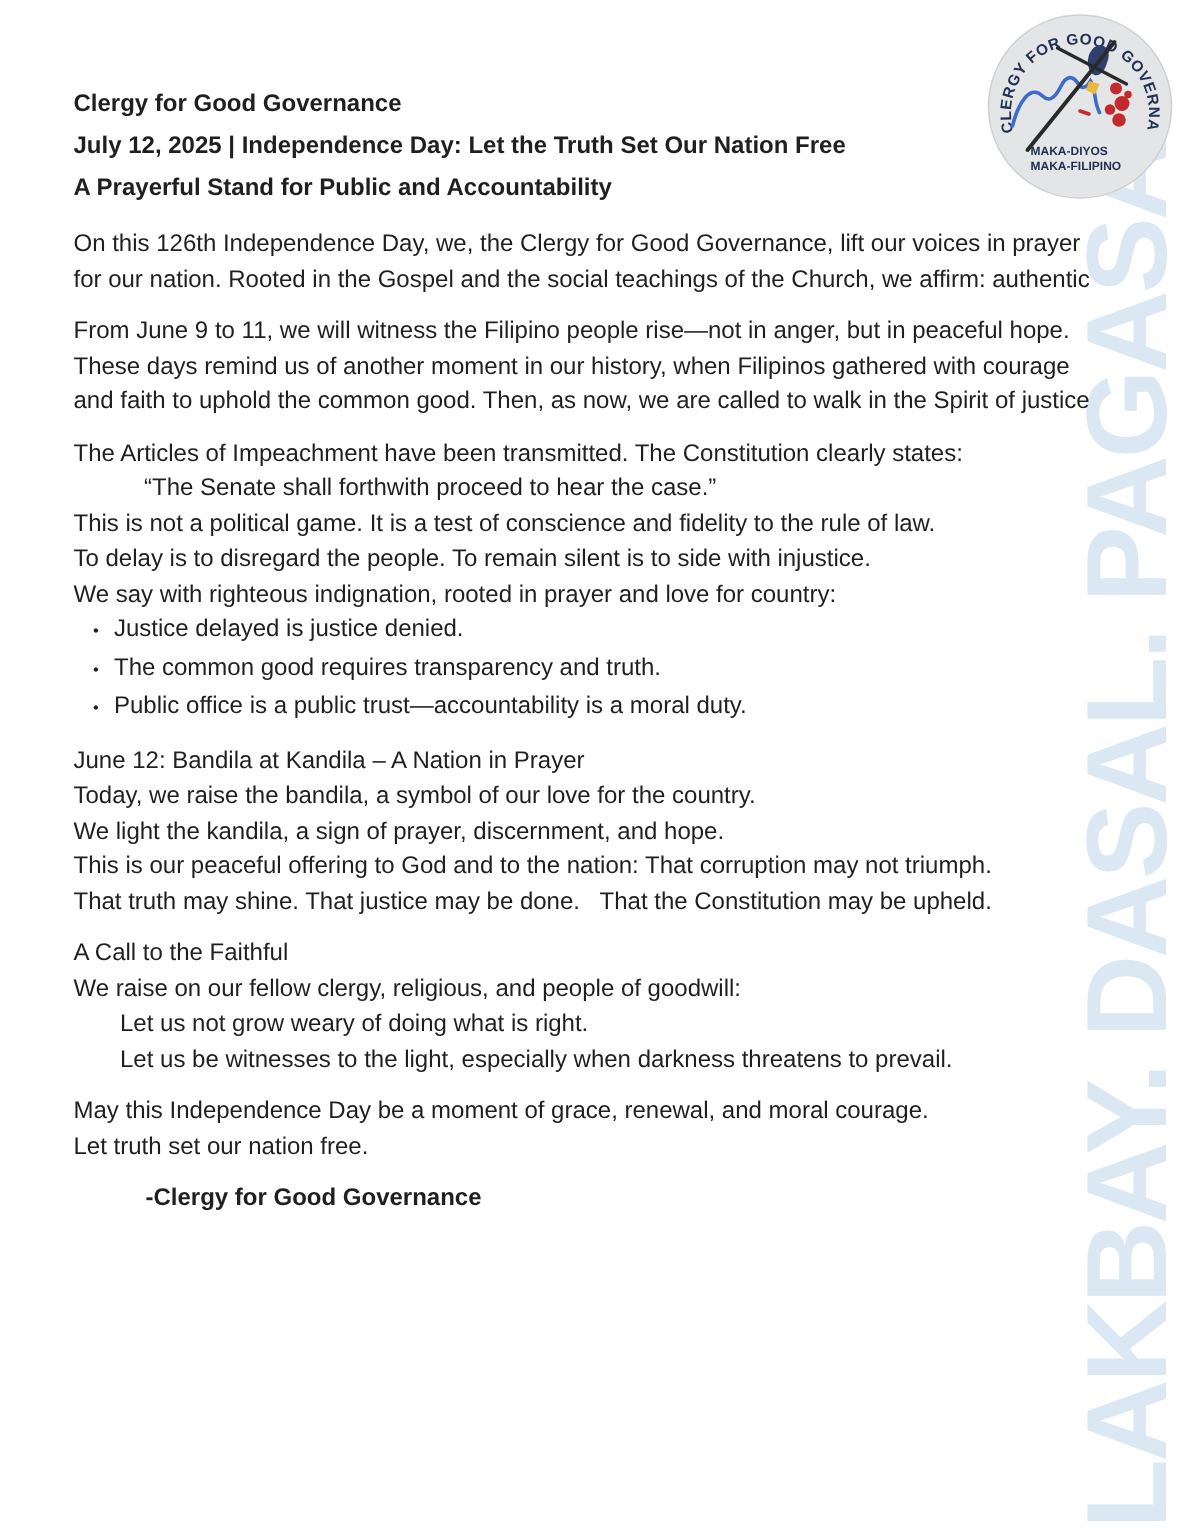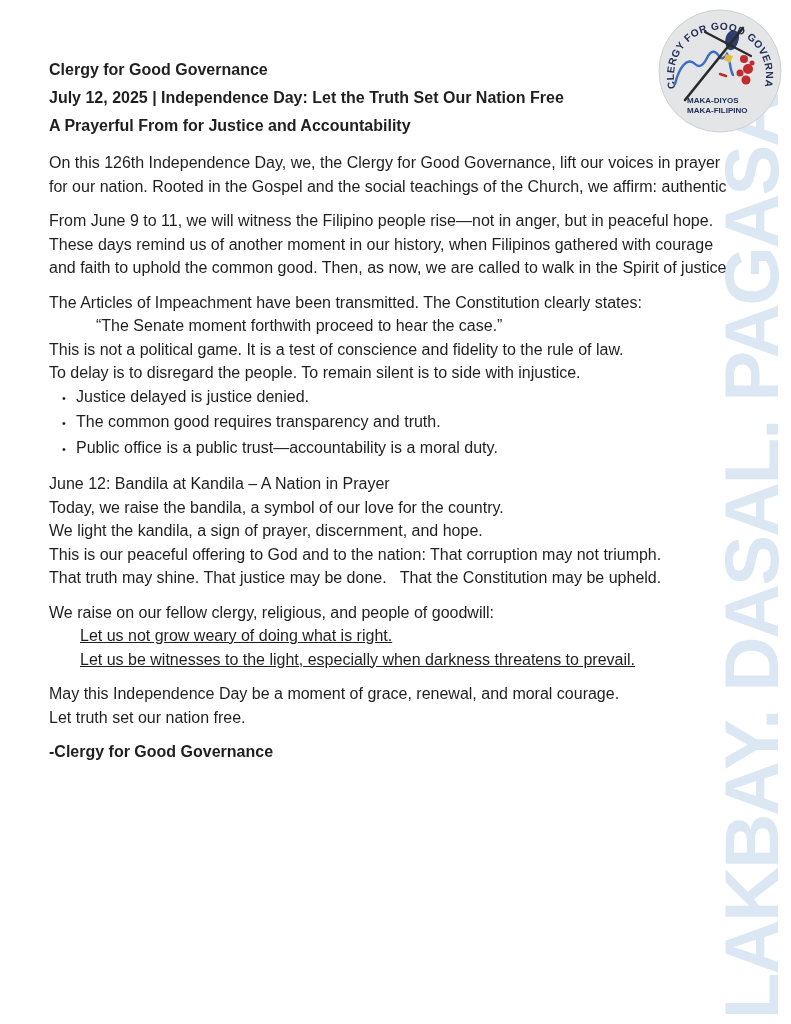--- a/index.html
+++ b/index.html
@@ -48,28 +48,28 @@
     font-size:16px;
     white-space:pre;
   }
   .doc-body{font-size:16px;}
   .doc-body .line{
     line-height:23.5px;
     white-space:pre;
   }
   .block{margin:11px 0 0 0;}
   .indent-quote{padding-left:47px;}
-  .indent-call{padding-left:31px;text-decoration:underline;}
+  .indent-call{padding-left:31px;}
   .bullet-row{padding-left:13px;}
   .bullet-marker{
     display:inline-block;
     width:14px;
     font-size:11px;
   }
-  .signature{font-weight:bold;}
+  .signature{font-weight:bold;margin-left:48px;}
 </style>
 </head>
 <body>
 
 <div class="page">
 
   <div class="watermark">LAKBAY. DASAL. PAGASA</div>
 
   <div class="logo-wrap">
     <svg width="126" height="126" viewBox="0 0 126 126">
@@ -99,55 +99,57 @@
         <text x="30" y="105">MAKA-FILIPINO</text>
       </g>
     </svg>
   </div>
 
   <div class="content">
 
     <div class="doc-header">
       <div class="line">Clergy for Good Governance</div>
       <div class="line">July 12, 2025 | Independence Day: Let the Truth Set Our Nation Free</div>
-      <div class="line">A Prayerful From for Justice and Accountability</div>
+      <div class="line">A Prayerful Stand for Public and Accountability</div>
     </div>
 
     <div class="doc-body">
 
       <div class="block">
         <div class="line">On this 126th Independence Day, we, the Clergy for Good Governance, lift our voices in prayer</div>
         <div class="line">for our nation. Rooted in the Gospel and the social teachings of the Church, we affirm: authentic</div>
       </div>
 
       <div class="block">
         <div class="line">From June 9 to 11, we will witness the Filipino people rise—not in anger, but in peaceful hope.</div>
         <div class="line">These days remind us of another moment in our history, when Filipinos gathered with courage</div>
         <div class="line">and faith to uphold the common good. Then, as now, we are called to walk in the Spirit of justice</div>
       </div>
 
       <div class="block">
         <div class="line">The Articles of Impeachment have been transmitted. The Constitution clearly states:</div>
-        <div class="line indent-quote">“The Senate moment forthwith proceed to hear the case.”</div>
+        <div class="line indent-quote">“The Senate shall forthwith proceed to hear the case.”</div>
         <div class="line">This is not a political game. It is a test of conscience and fidelity to the rule of law.</div>
         <div class="line">To delay is to disregard the people. To remain silent is to side with injustice.</div>
+        <div class="line">We say with righteous indignation, rooted in prayer and love for country:</div>
         <div class="line bullet-row"><span class="bullet-marker">•</span><span>Justice delayed is justice denied.</span></div>
         <div class="line bullet-row"><span class="bullet-marker">•</span><span>The common good requires transparency and truth.</span></div>
         <div class="line bullet-row"><span class="bullet-marker">•</span><span>Public office is a public trust—accountability is a moral duty.</span></div>
       </div>
 
       <div class="block">
         <div class="line">June 12: Bandila at Kandila – A Nation in Prayer</div>
         <div class="line">Today, we raise the bandila, a symbol of our love for the country.</div>
         <div class="line">We light the kandila, a sign of prayer, discernment, and hope.</div>
         <div class="line">This is our peaceful offering to God and to the nation: That corruption may not triumph.</div>
         <div class="line">That truth may shine. That justice may be done.   That the Constitution may be upheld.</div>
       </div>
 
       <div class="block">
+        <div class="line">A Call to the Faithful</div>
         <div class="line">We raise on our fellow clergy, religious, and people of goodwill:</div>
         <div class="line indent-call">Let us not grow weary of doing what is right.</div>
         <div class="line indent-call">Let us be witnesses to the light, especially when darkness threatens to prevail.</div>
       </div>
 
       <div class="block">
         <div class="line">May this Independence Day be a moment of grace, renewal, and moral courage.</div>
         <div class="line">Let truth set our nation free.</div>
       </div>
 

